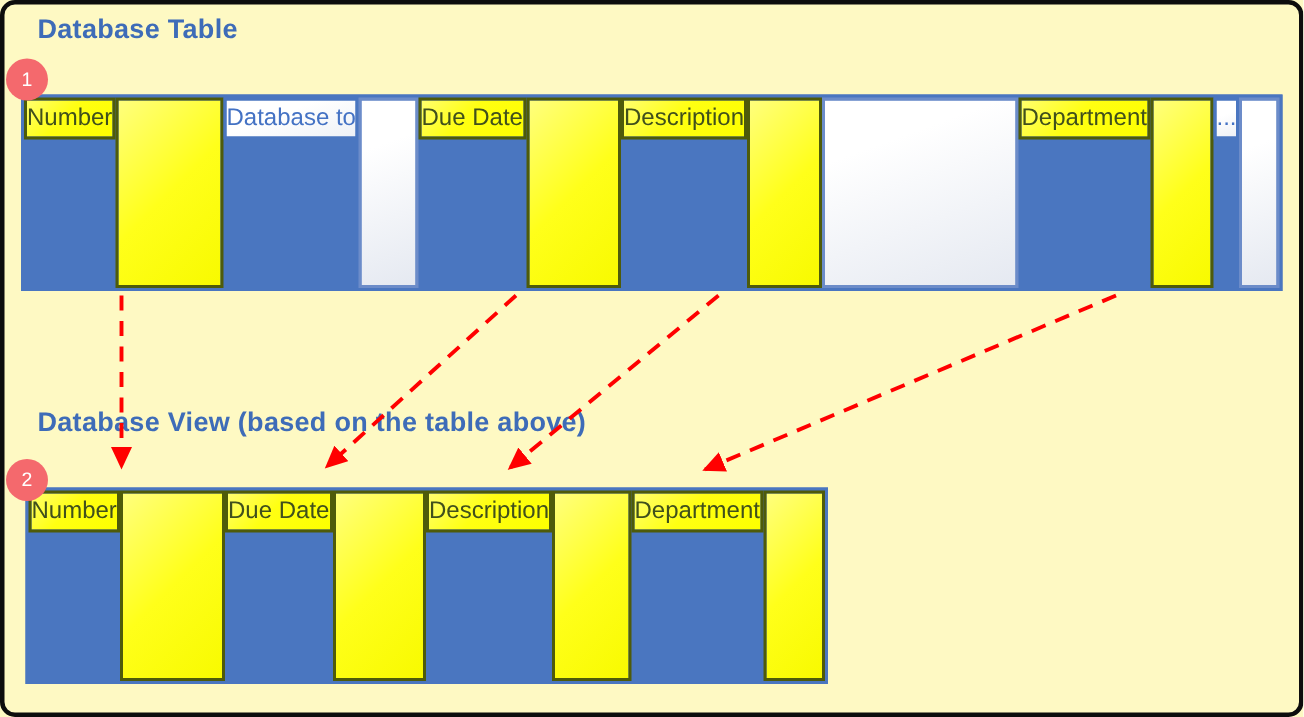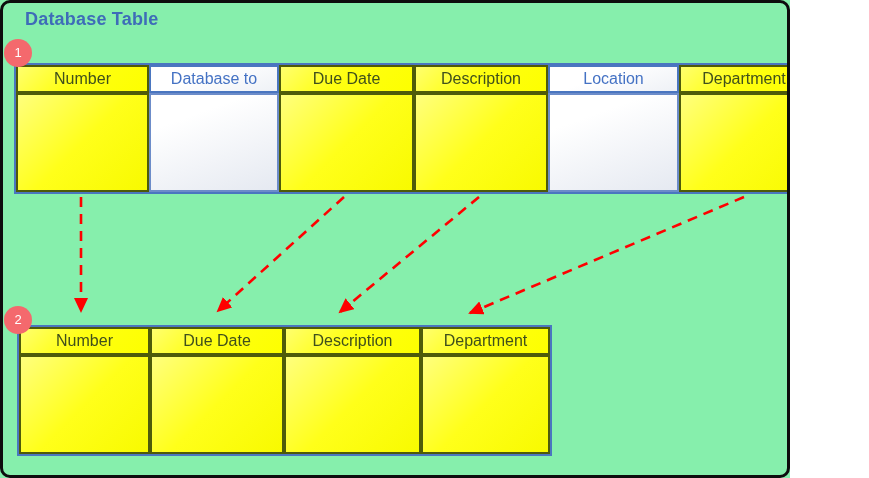--- a/index.html
+++ b/index.html
@@ -3,23 +3,23 @@
 <meta charset="utf-8">
 <style>
   html, body {
     margin: 0;
     padding: 0;
     background: #ffffff;
     font-family: "Liberation Sans", sans-serif;
   }
   #stage {
     position: relative;
-    width: 790px;
+    width: 869px;
     height: 478px;
-    background: #86efac;
+    background: #fef9c3;
     overflow: hidden;
   }
   
   .frame {
     position: absolute;
     inset: 0;
     border: 3px solid #0d0d0d;
     border-radius: 10px;
     box-sizing: border-box;
     pointer-events: none;
@@ -60,21 +60,21 @@
     box-sizing: border-box;
     border: 2px solid #4a76c0;
     background: #4a76c0;
     z-index: 1;
   }
   #main-table { left: 14px; top: 63px; width: 841px; height: 131px; }
   #view-table { left: 17px; top: 325px; width: 535px; height: 131px; }
 
   .col {
     display: flex;
-    flex-direction: column;
+    flex-direction: row;
     box-sizing: border-box;
     flex: 0 0 auto;
   }
   .hdr {
     box-sizing: border-box;
     height: 28px;
     display: flex;
     align-items: center;
     justify-content: center;
     font-size: 16px;
@@ -151,33 +151,33 @@
     </div>
     <div class="col yellow c2">
       <div class="hdr">Due Date</div>
       <div class="cell-body"></div>
     </div>
     <div class="col yellow c3">
       <div class="hdr">Description</div>
       <div class="cell-body"></div>
     </div>
     <div class="col plain c4">
-      <div class="hdr">Location</div>
       <div class="cell-body"></div>
     </div>
     <div class="col yellow c5">
       <div class="hdr">Department</div>
       <div class="cell-body"></div>
     </div>
     <div class="col plain c6">
       <div class="hdr">...</div>
       <div class="cell-body"></div>
     </div>
   </div>
 
+  <div id="view-title" class="diagram-title">Database View (based on the table above)</div>
 
   <div id="badge-2" class="step-badge">2</div>
 
   <div id="view-table" class="db-table">
     <div class="col yellow c0">
       <div class="hdr">Number</div>
       <div class="cell-body"></div>
     </div>
     <div class="col yellow c1">
       <div class="hdr">Due Date</div>

